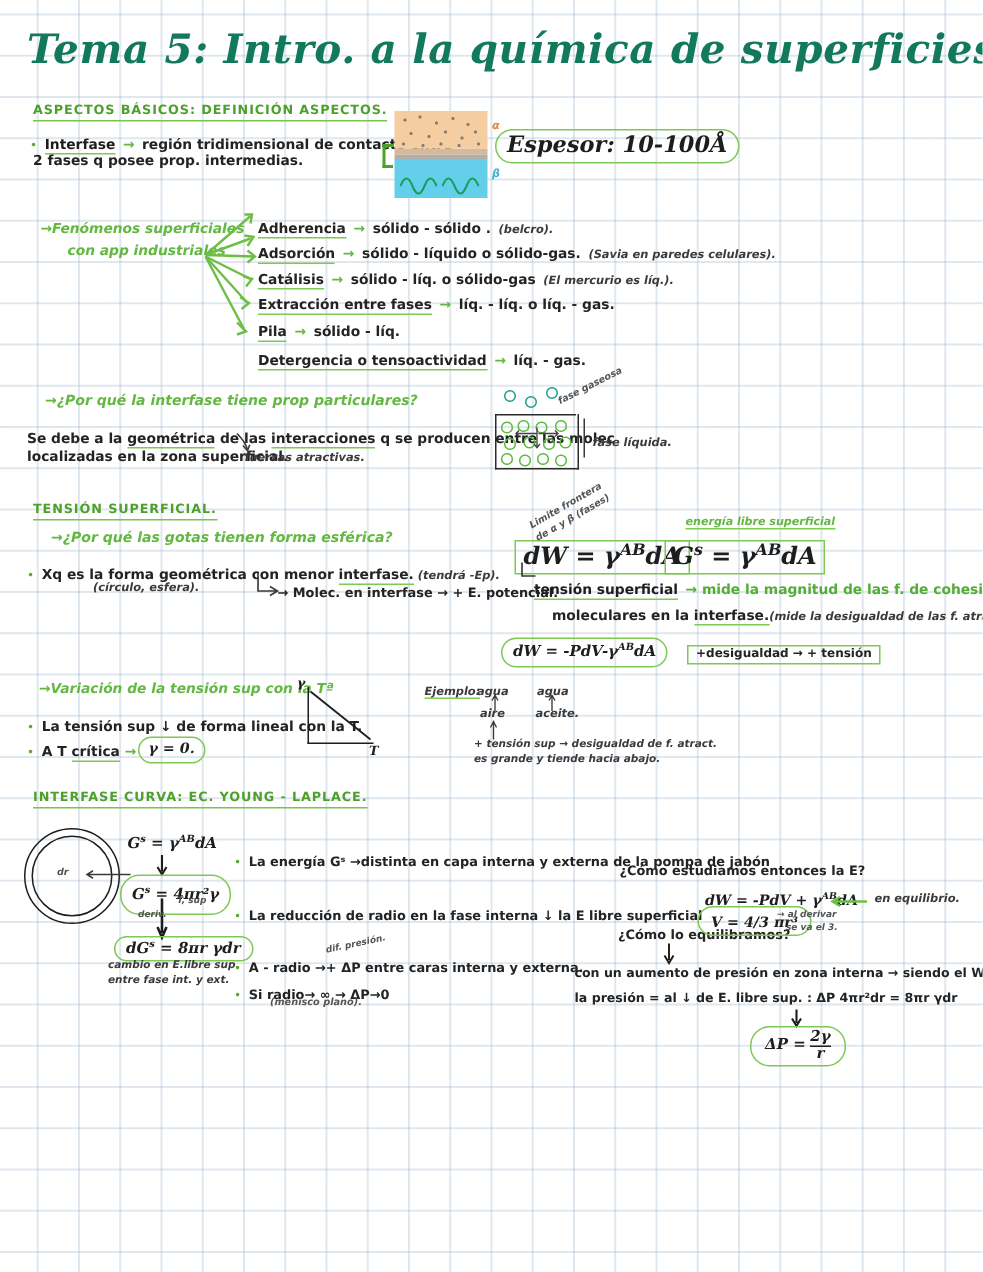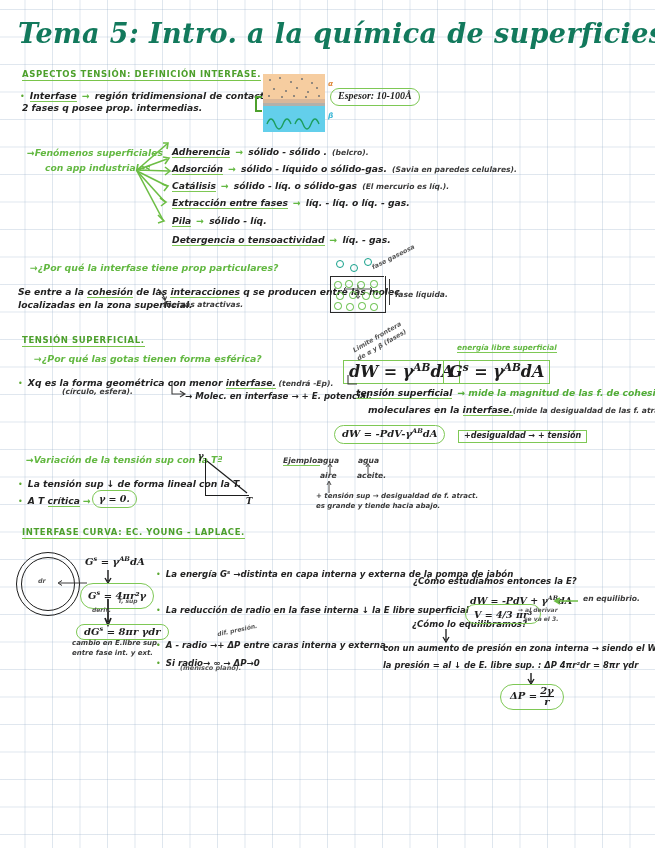--- a/index.html
+++ b/index.html
@@ -19,21 +19,21 @@
   .title{
     font-family:"DejaVu Serif", serif;
     font-style:italic;font-weight:700;
     font-size:27px;color:#12795c;letter-spacing:.4px;
   }
   .hd{
     font-family:"DejaVu Sans", sans-serif;
     font-size:8.5px;font-weight:700;color:#4da02c;letter-spacing:.6px;
     border-bottom:1.3px solid #79c44a;padding-bottom:1px;
   }
-  .hw{font-family:"DejaVu Sans", sans-serif;font-style:italic;font-size:9.2px;font-weight:700;color:#232323;}
+  .hw{font-family:"DejaVu Sans", sans-serif;font-size:9.2px;font-weight:700;color:#232323;}
   .hw-sm{font-family:"DejaVu Sans", sans-serif;font-style:italic;font-size:7.6px;font-weight:600;color:#3a3a3a;}
   .hw-g{font-family:"DejaVu Sans", sans-serif;font-style:italic;font-size:9.2px;font-weight:700;color:#63b842;}
   .hw-gs{font-family:"DejaVu Sans", sans-serif;font-style:italic;font-size:7.4px;font-weight:600;color:#63b842;}
   .hw-tiny{font-family:"DejaVu Sans", sans-serif;font-style:italic;font-size:6.4px;font-weight:600;color:#555;}
   .ul-g{border-bottom:1.2px solid #7ec855;padding-bottom:0px;}
   .bullet{font-size:8px;color:#5aa832;}
 
   .box{
     border:1.6px solid #7ec855;border-radius:13px;
     padding:2px 7px 3px 7px;display:inline-block;
@@ -68,21 +68,21 @@
   
   .axis{position:absolute;background:#1d1d1d;}
 </style>
 </head>
 <body>
 
 <div class="pg">
 
   <div class="t title" style="left:18px;top:20px;">Tema 5: Intro. a la química de superficies.</div>
 
-  <div class="t hd" style="left:22px;top:70px;">ASPECTOS TENSIÓN: DEFINICIÓN INTERFASE.</div>
+  <div class="t hd" style="left:22px;top:70px;">ASPECTOS BÁSICOS: DEFINICIÓN ASPECTOS.</div>
 
   <div class="t" style="left:20px;top:86px;">
     <span class="bullet">•</span>
     <span class="hw ul-g" style="color:#1d1d1d;">Interfase</span>
     <span class="hw-g">→</span>
     <span class="hw">región tridimensional de contacto entre</span>
   </div>
   <div class="t hw" style="left:22px;top:103px;">2 fases q posee prop. intermedias.</div>
 
   <div class="stack" style="left:263px;top:74px;">
@@ -113,21 +113,21 @@
         <path d="M32 14 q4 -10 8 0 q4 10 8 0 q4 -10 8 0" fill="none" stroke="#1c9e5e" stroke-width="1.4"></path>
       </svg>
     </div>
   </div>
   <div class="t hw-gs" style="left:328px;top:80px;color:#e08a3c;">α</div>
   <div class="t hw-gs" style="left:328px;top:112px;color:#3ab6d6;">β</div>
 
   <div style="position:absolute;left:255px;top:96px;width:5px;height:12px;border-left:2px solid #4da02c;border-top:2px solid #4da02c;border-bottom:2px solid #4da02c;"></div>
 
   <div class="t" style="left:330px;top:86px;">
-    <span class="box formula" style="font-size:10px;font-family:Liberation Serif, serif;">Espesor: 10-100Å</span>
+    <span class="box formula" style="font-size:15px;">Espesor: 10-100Å</span>
   </div>
 
   <div class="t hw-g" style="left:27px;top:148px;">
     <span>→</span><span>Fenómenos superficiales</span>
   </div>
   <div class="t hw-g" style="left:45px;top:163px;">con app industriales</div>
 
   <svg width="60" height="100" style="position:absolute;left:133px;top:140px;">
     <path d="M4 30 L34 4" stroke="#6dbe45" stroke-width="1.6" fill="none"></path>
     <path d="M30 3 L35 3 L34 9" stroke="#6dbe45" stroke-width="1.6" fill="none"></path>
@@ -172,21 +172,21 @@
     <span class="hw">sólido - líq.</span>
   </div>
   <div class="t hw-g" style="left:30px;top:263px;font-size:9.4px;">→¿Por qué la interfase tiene prop particulares?</div>
 
   <div class="t" style="left:172px;top:230px;">
     <span class="hw ul-g">Detergencia o tensoactividad</span>
     <span class="hw-g">→</span>
     <span class="hw">líq. - gas.</span>
   </div>
   <div class="t" style="left:18px;top:282px;">
-    <span class="hw">Se entre a la </span><span class="hw ul-g">cohesión</span><span class="hw"> de las </span><span class="hw ul-g">interacciones</span><span class="hw"> q se producen entre las molec</span>
+    <span class="hw">Se debe a la </span><span class="hw ul-g">geométrica</span><span class="hw"> de las </span><span class="hw ul-g">interacciones</span><span class="hw"> q se producen entre las molec</span>
   </div>
   <div class="t hw" style="left:18px;top:300px;">localizadas en la zona superficial.</div>
   <div class="t hw-sm" style="left:163px;top:301px;">fuerzas atractivas.</div>
   <svg width="16" height="14" style="position:absolute;left:155px;top:288px;">
     <path d="M3 1 q6 6 7 11" stroke="#3a3a3a" stroke-width="1.1" fill="none"></path>
     <path d="M7 9 L10 12.5 L11.5 8.5" stroke="#3a3a3a" stroke-width="1.1" fill="none"></path>
   </svg>
 
   <div class="beaker" style="left:330px;top:276px;width:54px;height:36px;"></div>
   <div style="position:absolute;left:330px;top:276px;width:54px;height:0;border-top:1.6px solid #2a2a2a;"></div>

